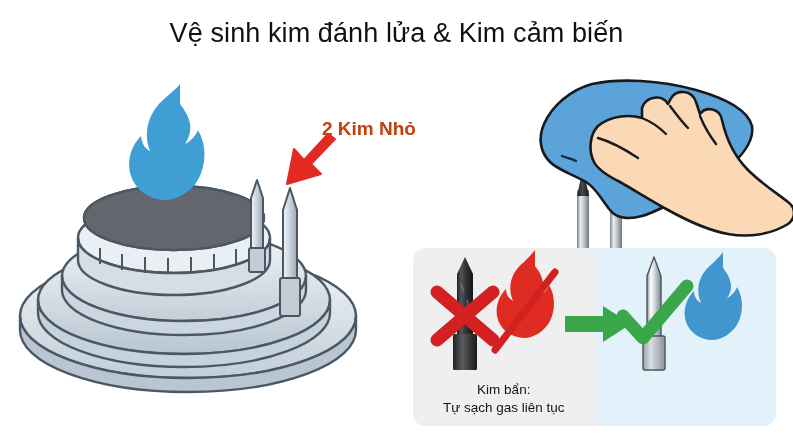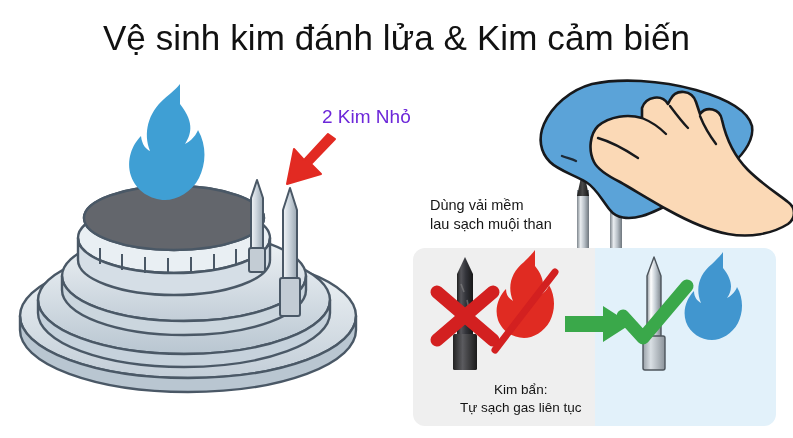--- a/index.html
+++ b/index.html
@@ -18,34 +18,34 @@
     overflow: hidden;
   }
   .abs { position: absolute; }
 
   
   #page-title {
     left: 0;
     top: 18px;
     width: 793px;
     text-align: center;
-    font-size: 35px;
+    font-size: 27px;
     font-weight: 400;
     color: #111111;
     letter-spacing: 0.1px;
     white-space: nowrap;
   }
 
   
   #kim-nho-label {
     left: 322px;
-    top: 106px;
+    top: 118px;
     font-size: 19px;
-    font-weight: 400;
-    color: #6d28d9;
+    font-weight: 700;
+    color: #c2410c;
     white-space: nowrap;
   }
   #wipe-instruction {
     left: 430px;
     top: 196px;
     font-size: 14.5px;
     line-height: 19px;
     color: #161616;
     white-space: nowrap;
   }
@@ -60,21 +60,20 @@
   .panel {
     position: absolute;
     top: 0;
     height: 178px;
     width: 181.5px;
   }
   #panel-dirty {
     left: 0;
     background: #efefef;
     border-radius: 12px 0 0 12px;
-    padding-left: 34px;
   }
   #panel-clean {
     left: 181.5px;
     background: #e2f1fa;
     border-radius: 0 12px 12px 0;
   }
   .panel-caption {
     position: absolute;
     bottom: 10px;
     left: 0;
@@ -222,24 +221,20 @@
                  C150 122 134 112 120 104 C108 98 98 92 94 84
                  C88 72 90 56 98 48 Z" fill="#fbd9b6" stroke="#17191c" stroke-width="2.6" stroke-linejoin="round"></path>
         <path d="M142 40 C152 44 160 50 166 56" stroke="#17191c" stroke-width="2.4" fill="none" stroke-linecap="round"></path>
         <path d="M170 28 C176 36 182 44 188 50" stroke="#17191c" stroke-width="2.4" fill="none" stroke-linecap="round"></path>
         <path d="M200 38 C204 48 210 58 216 66" stroke="#17191c" stroke-width="2.4" fill="none" stroke-linecap="round"></path>
         <path d="M98 60 C112 64 126 72 138 80" stroke="#17191c" stroke-width="2.4" fill="none" stroke-linecap="round"></path>
       </g>
     </svg>
   </div>
 
-  <div class="abs" id="wipe-instruction">
-    <div>Dùng vải mềm</div>
-    <div>lau sạch muội than</div>
-  </div>
 
   <div class="abs" id="compare-wrap">
 
     <div class="panel" id="panel-dirty">
       <svg class="abs" style="left:14px; top:6px;" width="160" height="120" viewBox="0 0 160 120">
         <defs>
           <linearGradient id="dirtyG" x1="0" y1="0" x2="1" y2="0">
             <stop offset="0%" stop-color="#1f1f1f"></stop>
             <stop offset="25%" stop-color="#55555a"></stop>
             <stop offset="55%" stop-color="#33343a"></stop>

